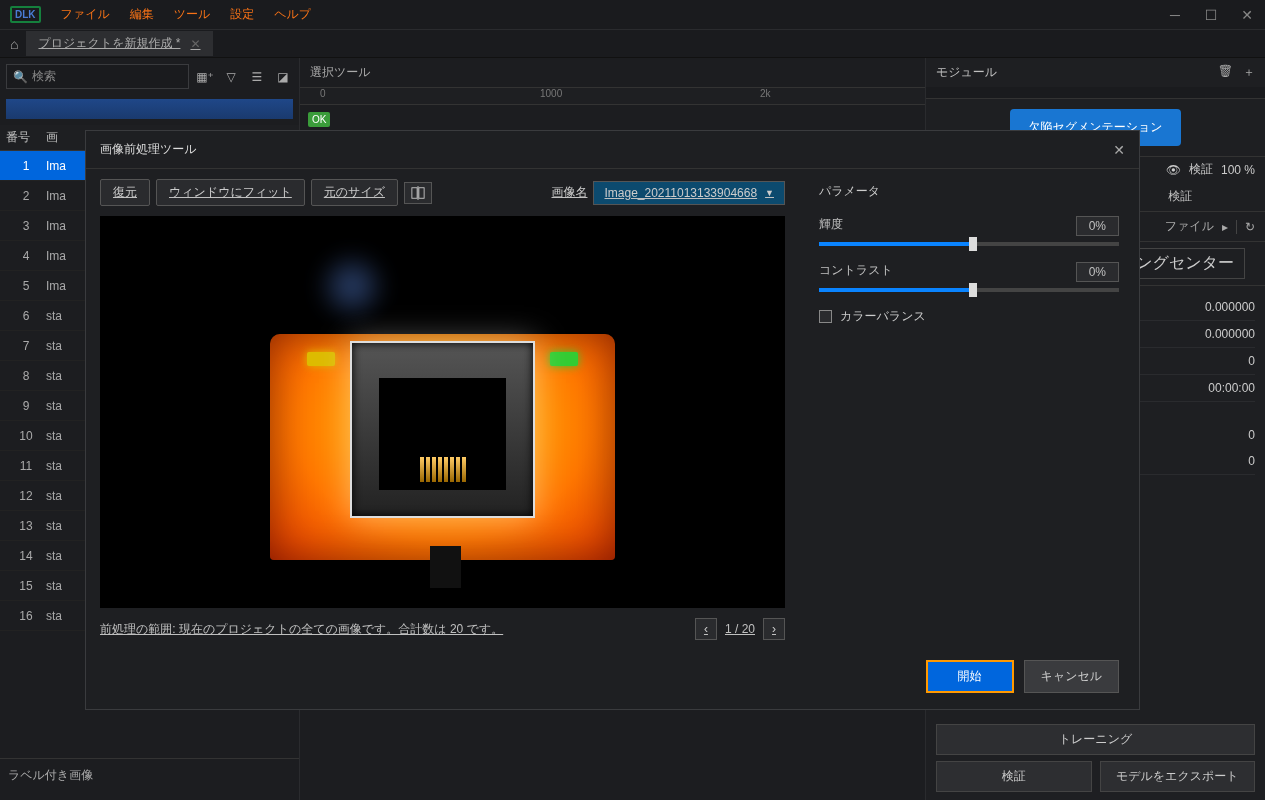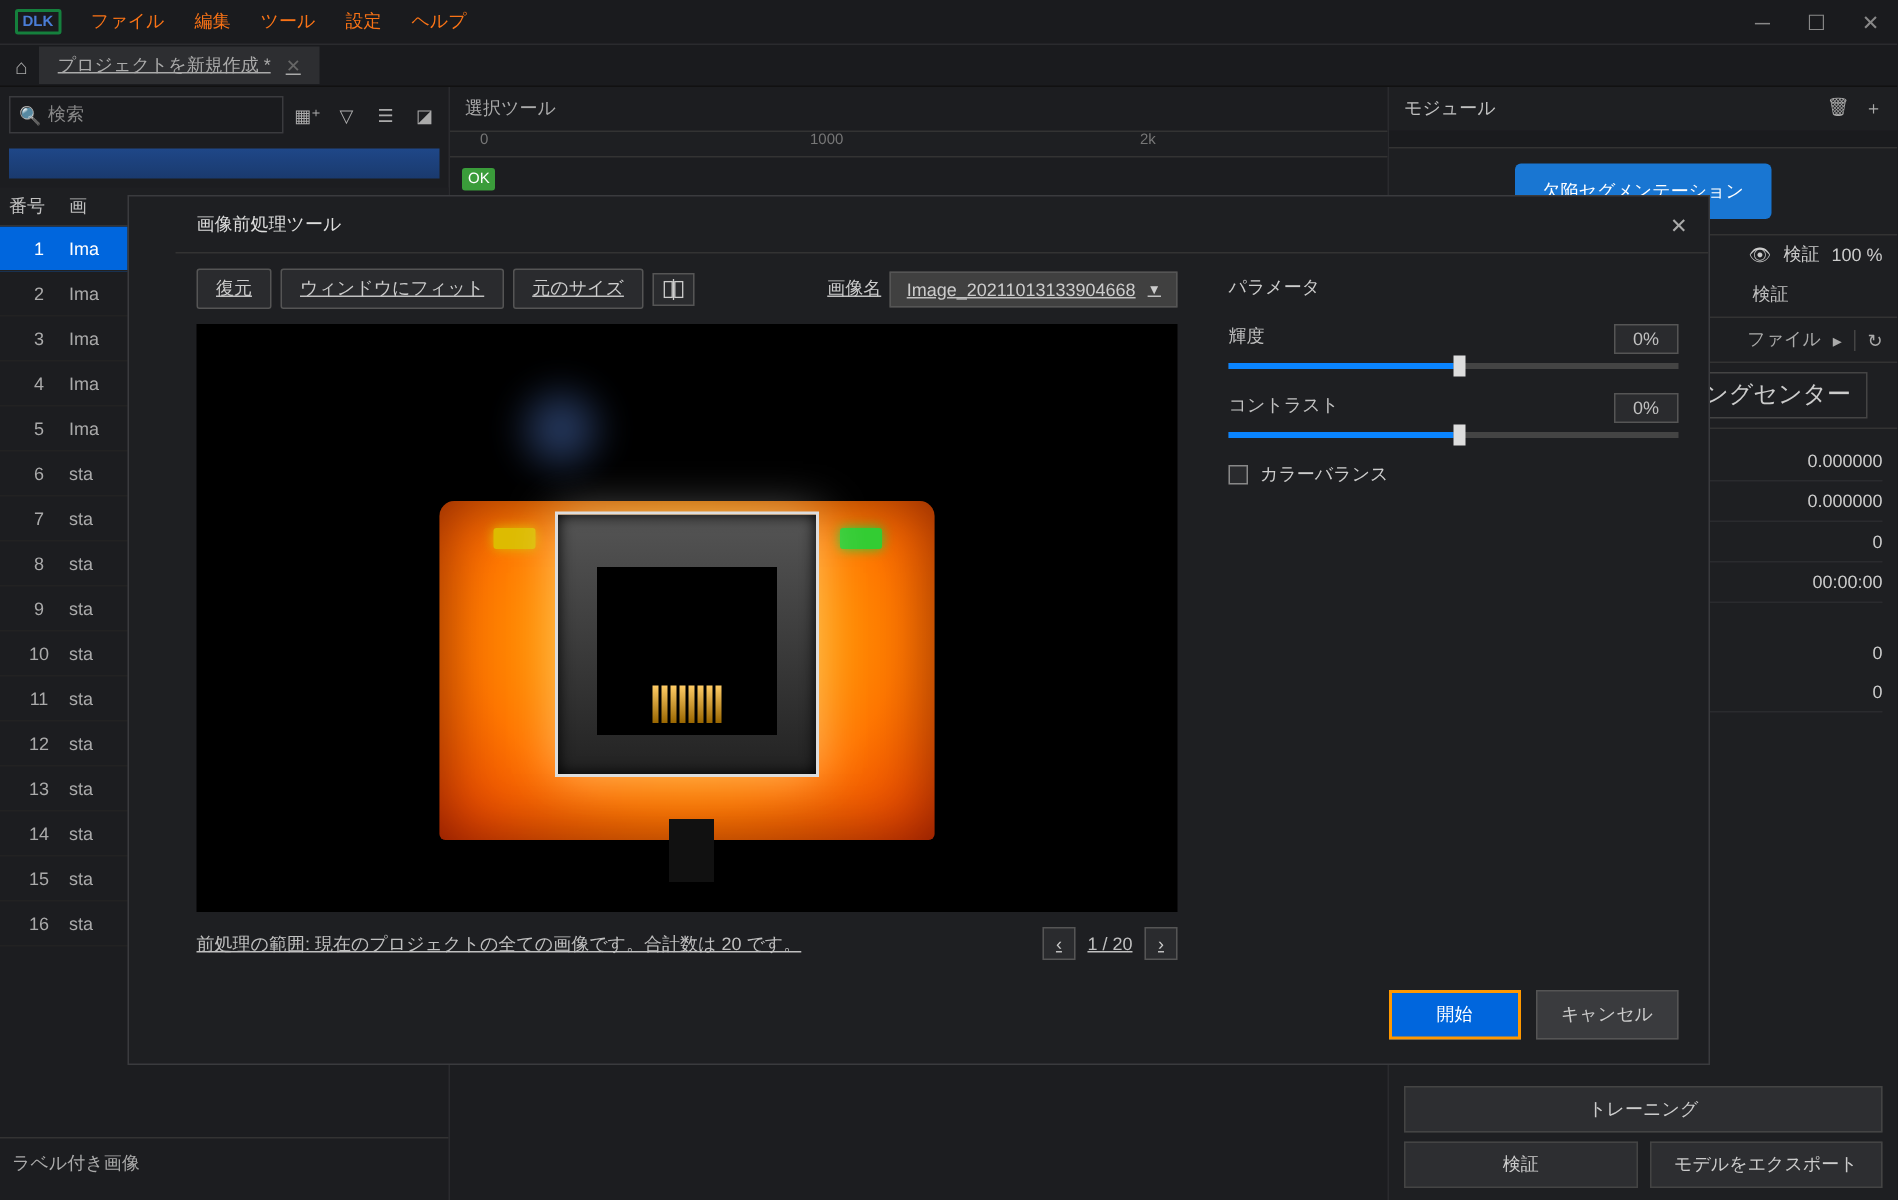--- a/index.html
+++ b/index.html
@@ -63,34 +63,34 @@
 .settings-row { display: flex; align-items: center; padding: 6px 10px; justify-content: flex-end; gap: 8px; color: #aaa; border-bottom: 1px solid #333; }
 .training-btn { border: 1px solid #444; padding: 4px 10px; color: #ccc; margin-left: auto; margin-right: 10px; font-size: 16px; }
 
 .info-rows { padding: 8px 10px; }
 .info-row { display: flex; justify-content: flex-end; padding: 6px 0; color: #ccc; border-bottom: 1px solid #2a2b2e; }
 .info-row span { text-align: right; }
 
 .bottom-buttons { margin-top: auto; padding: 8px 10px; }
 .bottom-buttons .btn-row { display: flex; gap: 8px; margin-top: 6px; }
 .big-btn { flex: 1; background: #2d2e31; border: 1px solid #444; padding: 6px; color: #ccc; text-align: center; cursor: pointer; }
-.modal { position: absolute; left: 85px; top: 130px; width: 1055px; height: 580px; background: #1e1f22; border: 1px solid #3a3b3e; z-index: 101; display: flex; flex-direction: column; padding-left: 31px; }
+.modal { position: absolute; left: 85px; top: 130px; width: 1055px; height: 580px; background: #1e1f22; border: 1px solid #3a3b3e; z-index: 101; display: flex; flex-direction: column; }
 .modal-header { display: flex; align-items: center; padding: 10px 14px; border-bottom: 1px solid #333; }
 .modal-header .title { color: #ddd; }
 .modal-header .close { margin-left: auto; color: #aaa; cursor: pointer; font-size: 14px; }
 .modal-body { flex: 1; display: flex; }
 .modal-left { flex: 1; display: flex; flex-direction: column; padding: 10px 14px; text-decoration: underline; }
 .modal-right { width: 340px; padding: 10px 20px; }
 
 .toolbar-row { display: flex; align-items: center; gap: 6px; margin-bottom: 10px; }
 .tbtn { border: 1px solid #555; background: #2a2b2e; color: #ccc; padding: 4px 12px; cursor: pointer; border-radius: 2px; }
 .compare-icon { border: 1px solid #555; background: #2a2b2e; padding: 3px 6px; cursor: pointer; display: inline-flex; align-items: center; }
 .compare-icon svg { width: 14px; height: 14px; }
 .label-inline { color: #ccc; margin-left: auto; }
-.dropdown { background: #404040; border: 1px solid #555; color: #ccc; padding: 4px 10px; display: flex; align-items: center; gap: 8px; min-width: 190px; }
+.dropdown { background: #0c4a6e; border: 1px solid #555; color: #ccc; padding: 4px 10px; display: flex; align-items: center; gap: 8px; min-width: 190px; }
 .dropdown .caret { margin-left: auto; font-size: 9px; }
 
 .image-view { flex: 1; background: #000; display: flex; align-items: center; justify-content: center; position: relative; overflow: hidden; }
 
 
 .connector-scene { width: 90%; height: 90%; position: relative; }
 .orange-body { position: absolute; left: 22%; right: 22%; top: 28%; bottom: 8%; background: radial-gradient(ellipse at 50% 40%, #ffcc00, #ff7700 60%, #dd3300); border-radius: 10px 10px 4px 4px; box-shadow: inset 0 0 40px rgba(0,0,0,0.4); }
 .metal-shield { position: absolute; left: 35%; right: 35%; top: 30%; bottom: 20%; background: linear-gradient(#555,#222); border: 2px solid #ddd; box-shadow: 0 0 30px rgba(255,255,255,0.4), inset 0 0 10px #000; }
 .rj-slot { position: absolute; left: 15%; right: 15%; top: 20%; bottom: 15%; background: #000; display: flex; align-items: flex-end; justify-content: center; gap: 2px; padding-bottom: 8px; }
 .pin { width: 4px; height: 25px; background: linear-gradient(#ffcc66,#996600); }

